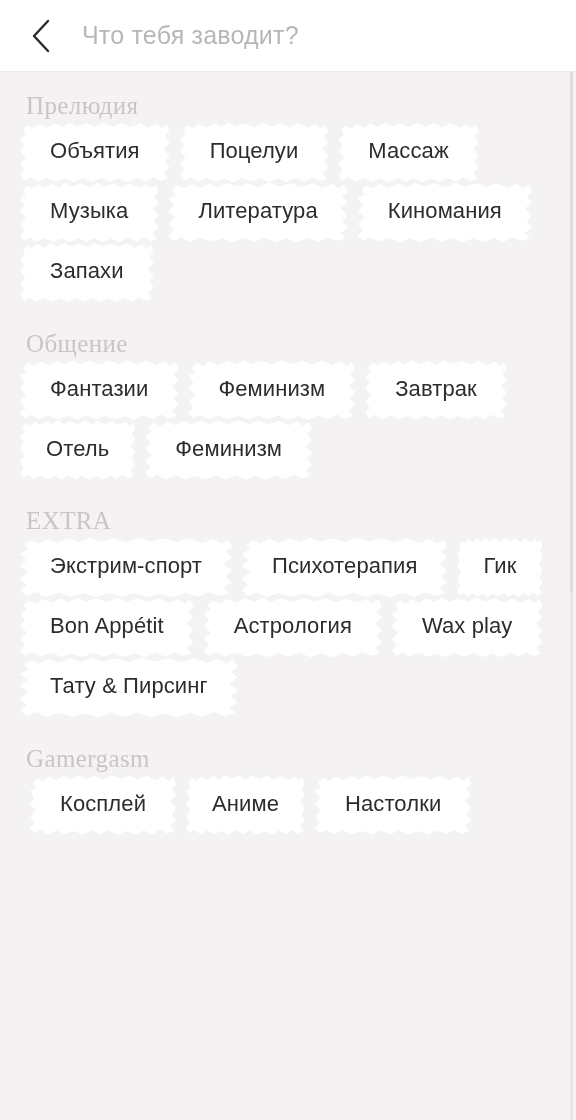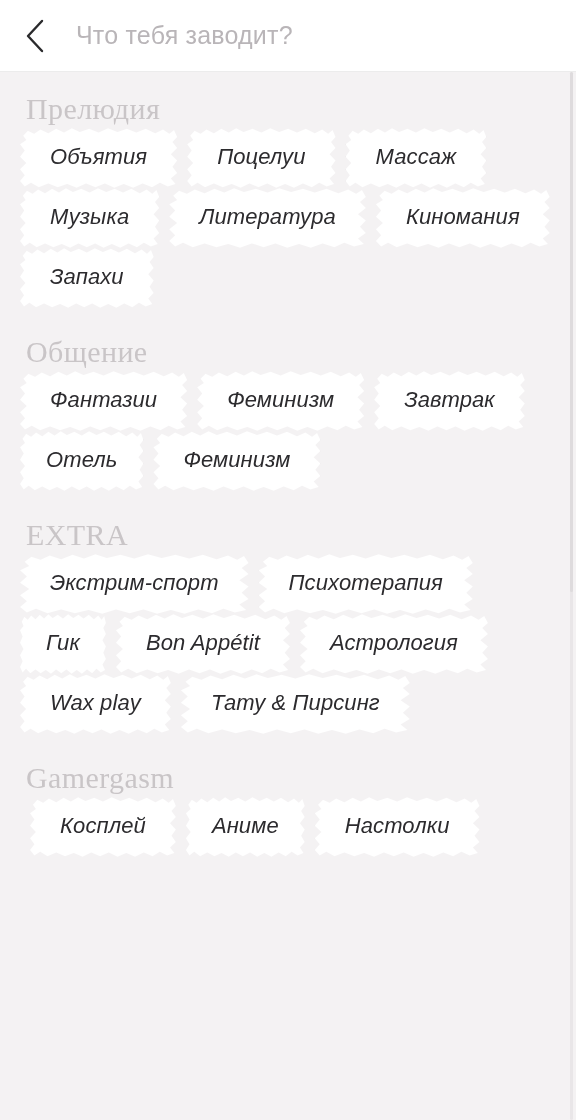--- a/index.html
+++ b/index.html
@@ -25,21 +25,21 @@
     overflow: hidden;
   }
 
   
   .app-header {
     position: relative;
     height: 72px;
     background: #ffffff;
     display: flex;
     align-items: center;
-    padding: 0 0 0 12px;
+    padding: 0 0 0 18px;
     border-bottom: 1px solid #ececec;
   }
 
   .back-btn {
     width: 46px;
     height: 52px;
     display: flex;
     align-items: center;
     justify-content: center;
     background: transparent;
@@ -83,21 +83,21 @@
     width: 3px;
     height: 520px;
     background: #dedbdd;
     border-radius: 2px;
   }
 
   .section { padding: 0 0 0 0; }
 
   .section-title {
     font-family: "Liberation Serif", serif;
-    font-size: 30px;
+    font-size: 25px;
     color: #c9c5c7;
     padding: 20px 0 10px 26px;
     letter-spacing: 0.4px;
     line-height: 1.1;
   }
 
   .chip-row {
     display: flex;
     flex-wrap: wrap;
     align-items: flex-start;
@@ -149,21 +149,20 @@
       30% 92%, 24% 97%, 18% 91%, 12% 97%, 7% 90%,
       3% 96%,  0% 87%,  3% 78%,  0% 68%,  4% 58%,
       0% 48%,  3% 38%,  0% 28%,  4% 21%
     );
     z-index: 0;
   }
 
   .chip > span {
     position: relative;
     z-index: 1;
-    font-style: italic;
   }
 
   
   .chip.narrow { padding-left: 20px; padding-right: 20px; }
 
   .section:last-child .chip-row { margin-bottom: 24px; padding-left: 36px; }
 </style>
 </head>
 <body>
 

